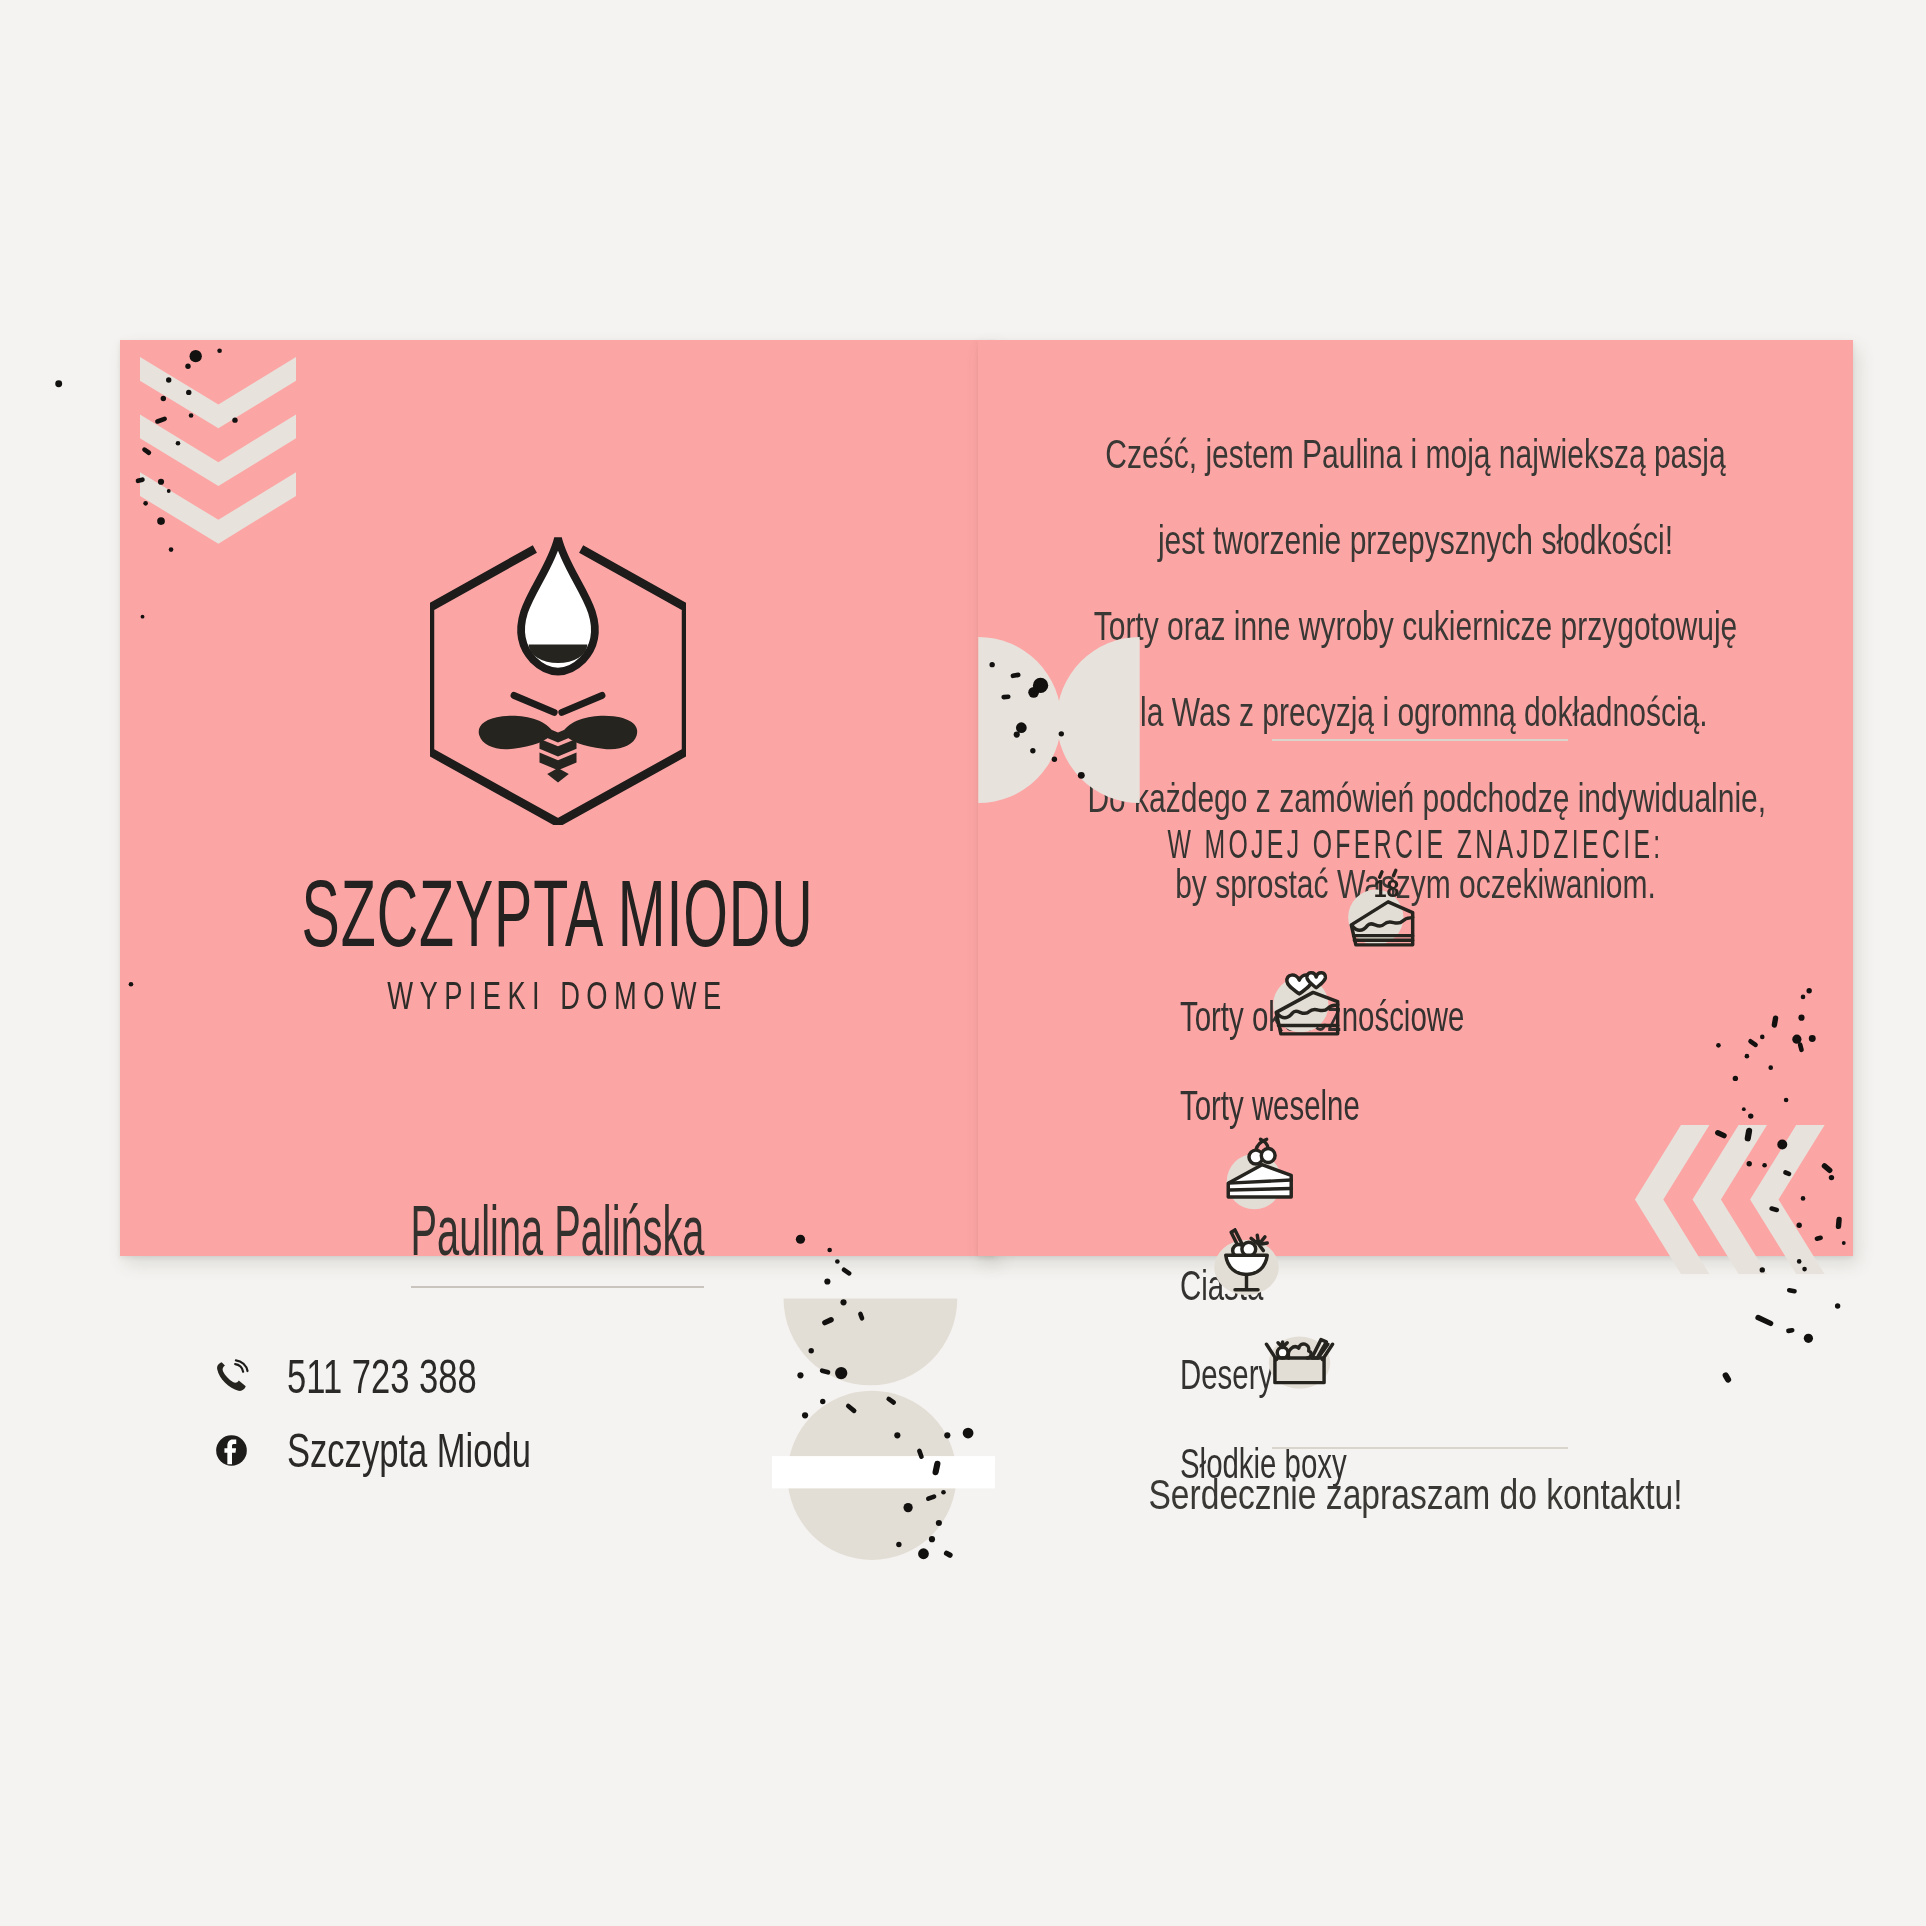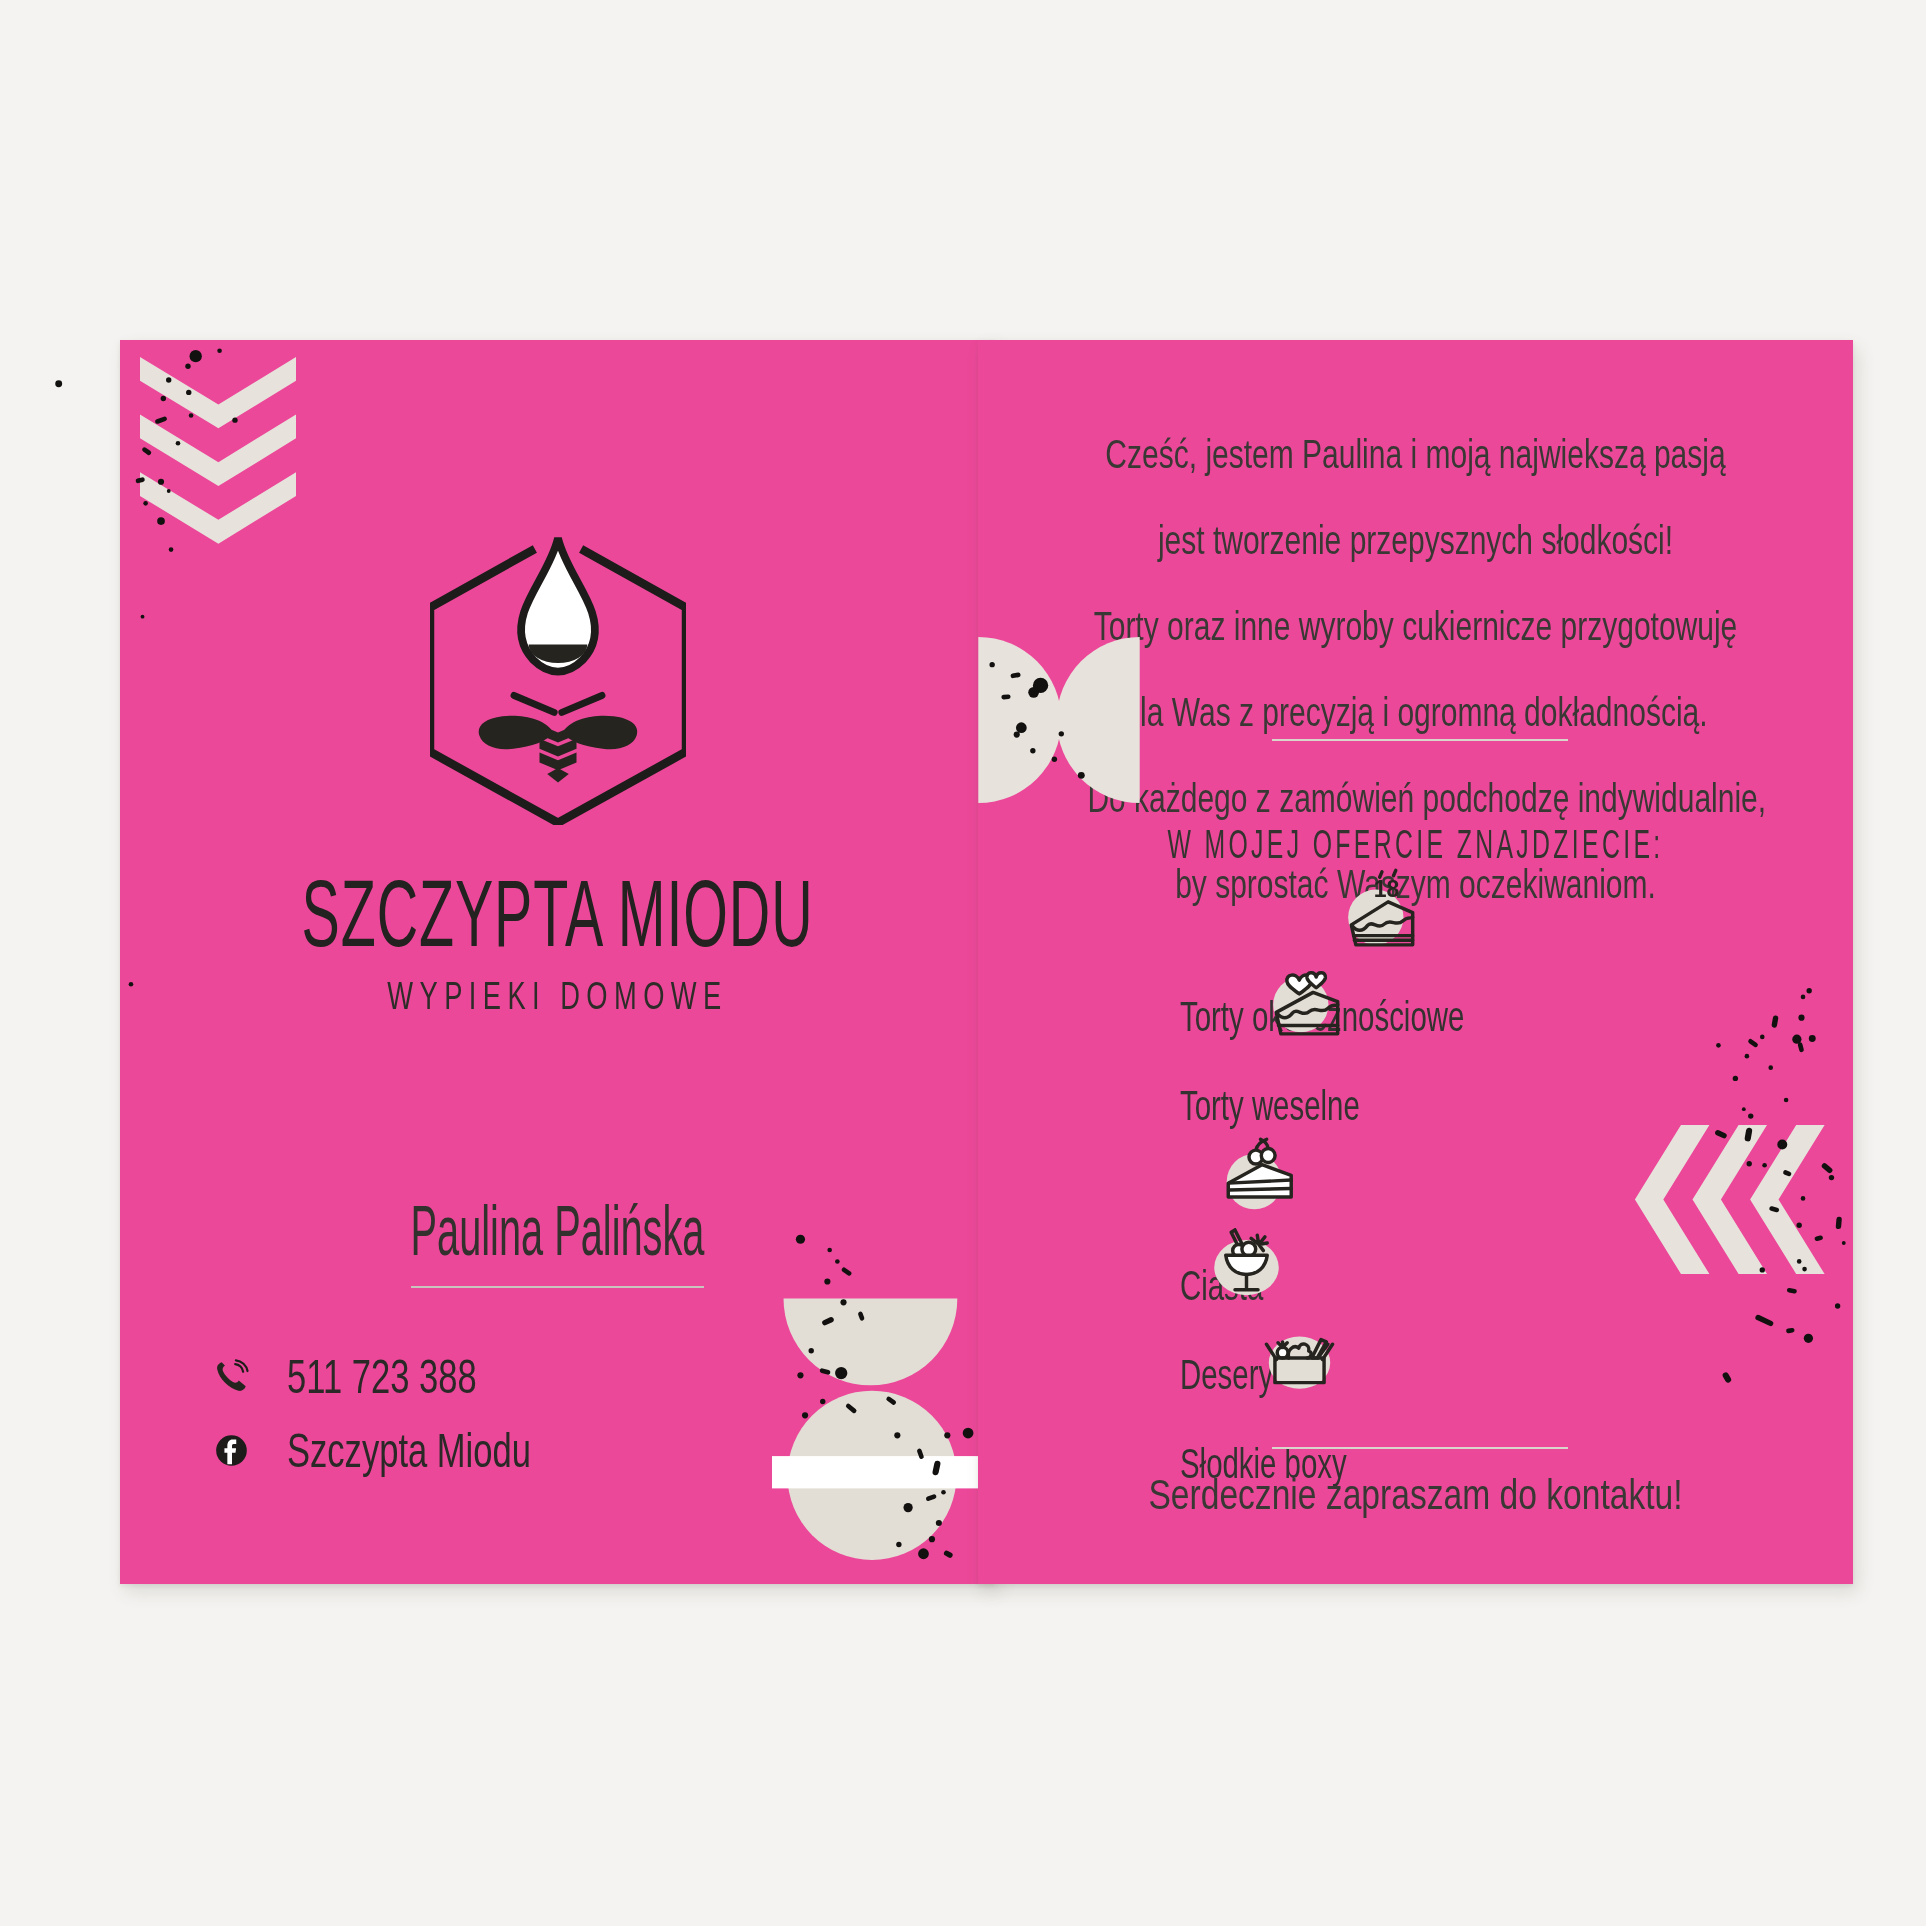--- a/index.html
+++ b/index.html
@@ -1,18 +1,18 @@
 <!DOCTYPE html>
 <html style="font-size:12.3px"><head>
 <meta charset="utf-8">
 <style>
   html,body{margin:0;padding:0;}
   body{font-family:"Liberation Sans",sans-serif;background:#f4f3f1;}
   .canvas{position:relative;width:1926px;height:1926px;background:#f4f3f1;overflow:hidden;}
-  .card{position:absolute;top:340px;width:875px;height:1244px;background:#ec4899;
+  .card{position:absolute;top:340px;width:875px;height:916px;background:#fca5a5;
         box-shadow:4.6px 7.7px 17px rgba(90,84,70,.16), 0 2.3px 4.6px rgba(90,84,70,.10);}
   .card-left{left:72px;margin-left:48px;}
   .card-right{left:978px;}
   .abs{position:absolute;}
   .ctr{left:0;width:100%;text-align:center;}
 
   .brand-name{top:527px;font-size:94px;line-height:94px;letter-spacing:1.5px;
               transform:scaleX(.61);transform-origin:50% 50%;white-space:nowrap;color:#242220;}
   .brand-tagline{top:636px;font-size:39px;line-height:39px;letter-spacing:9.2px;
               transform:scaleX(.70);transform-origin:50% 50%;white-space:nowrap;color:#2e2c29;}

